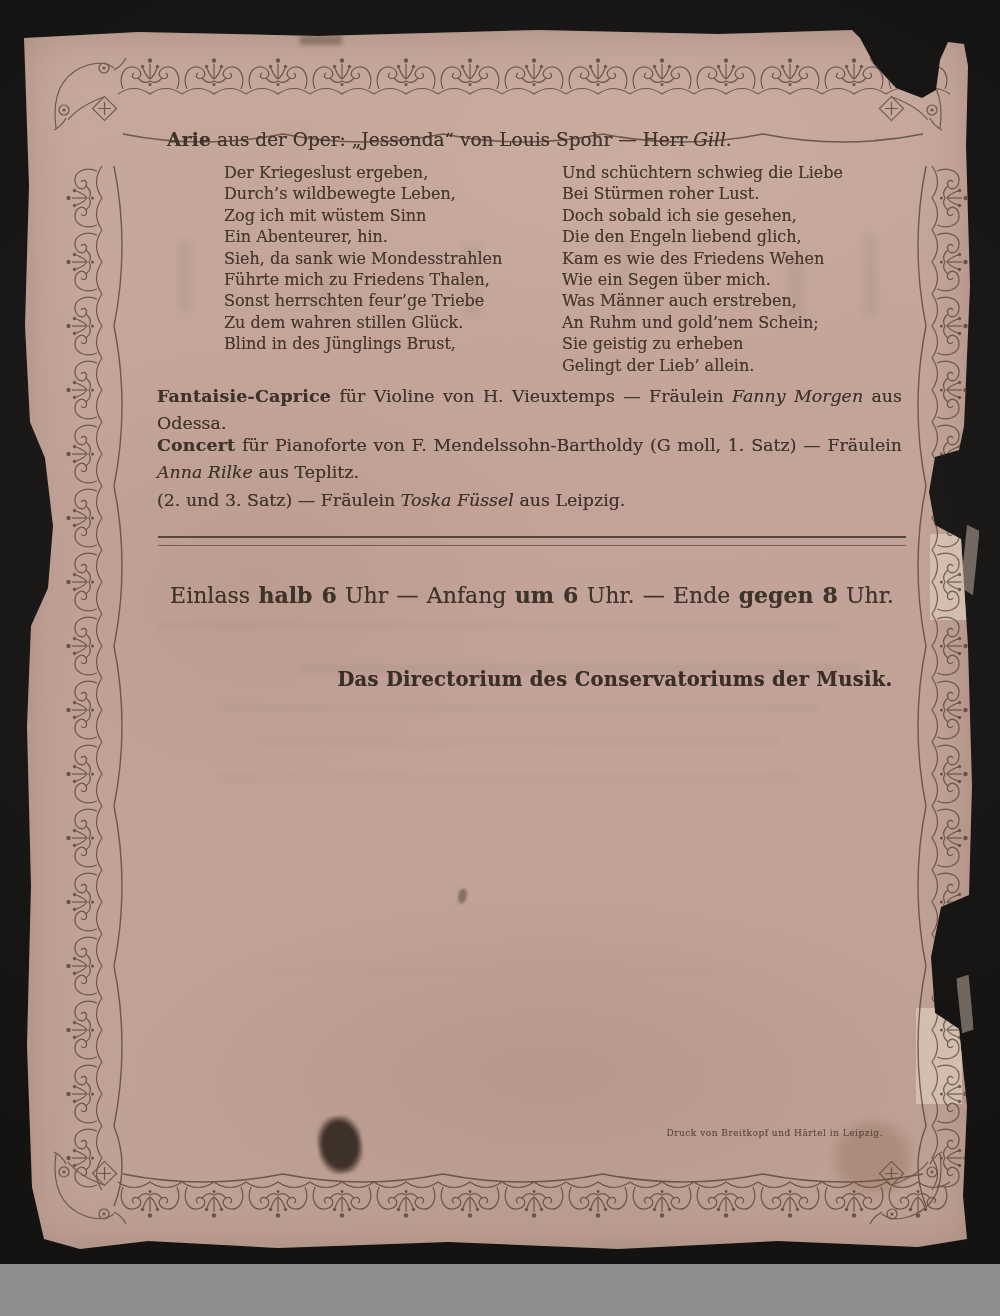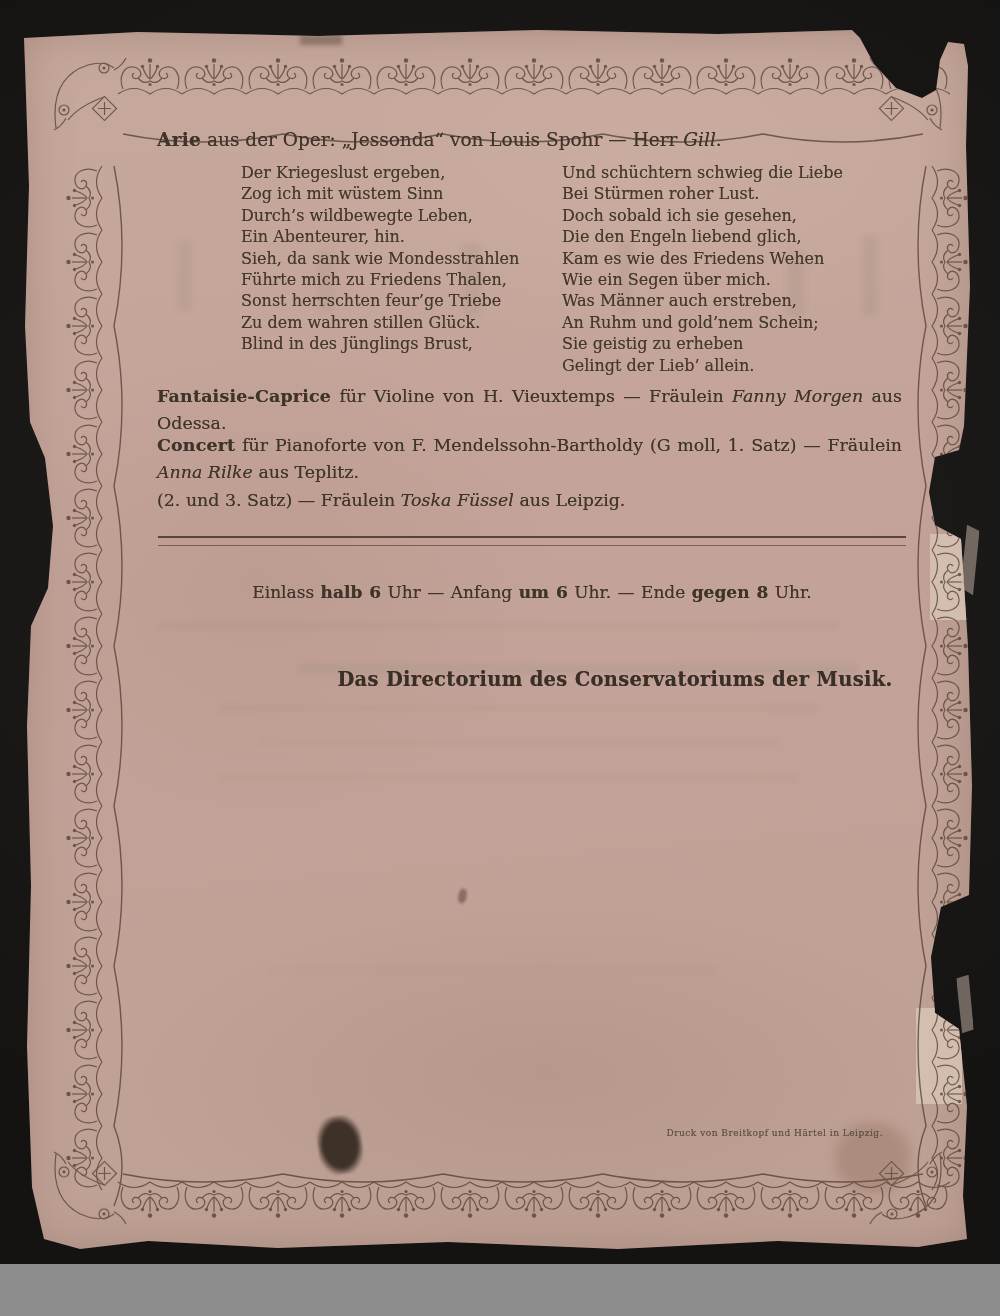--- a/index.html
+++ b/index.html
@@ -21,34 +21,34 @@
       950px 620px,954px 760px,951px 869px,
       923px 881px,913px 931px,917px 987px,941px 1003px,
       949px 1080px,945px 1170px,949px 1213px,
       900px 1221px,760px 1215px,600px 1223px,430px 1216px,260px 1222px,130px 1215px,62px 1223px,
       26px 1213px,14px 1161px,9px 1020px,13px 860px,9px 700px,13px 600px,
       30px 562px,35px 500px,27px 432px,12px 396px,7px 300px,11px 160px,7px 40px);}
   #border-svg{position:absolute;left:0;top:0;pointer-events:none;}
   #border-svg .dot{fill:#4a3a2c;stroke:none;}
   
   .ink{position:absolute;color:#3f342a;text-shadow:0 0 .6px rgba(63,52,42,.65);}
-  #aria-heading{left:139px;top:103px;font-size:18.5px;width:700px;}
+  #aria-heading{left:149px;top:103px;font-size:18.5px;width:700px;}
   #aria-heading b{font-weight:700;letter-spacing:.3px;}
   .verse{position:absolute;top:136px;font-size:16px;line-height:21.4px;color:#44382d;text-shadow:0 0 .5px rgba(68,56,45,.6);}
-  #verse-left{left:223px;} #verse-right{left:544px;}
+  #verse-left{left:206px;} #verse-right{left:544px;}
   .verse span{display:block;}
   .piece{position:absolute;left:139px;width:745px;font-size:17.4px;line-height:27px;}
   .pline.j{text-align:justify;text-align-last:justify;}
   .pline.r{text-align:left;}
   #piece-fantaisie{top:357px;} #piece-concert{top:406px;} #piece-movements{top:461px;}
   .piece i{font-style:italic;margin-top:24px;}
   .piece b{font-weight:700;letter-spacing:.2px;}
   #program-rule{position:absolute;left:140px;top:510px;width:748px;height:7px;
     border-top:2px solid rgba(66,54,43,.85);border-bottom:1px solid rgba(66,54,43,.6);}
-  #schedule-line{left:139px;top:556px;width:750px;text-align:center;font-size:17px;word-spacing:.06em;}
+  #schedule-line{left:139px;top:556px;width:750px;text-align:center;font-size:22px;word-spacing:.06em;}
   #schedule-line b{font-weight:700;}
   #signature-line{left:222px;top:642px;width:750px;text-align:center;font-size:19.5px;font-weight:700;letter-spacing:.3px;color:#3a2f26;}
   #imprint-line{left:139px;top:1102px;width:726px;text-align:right;font-size:9px;font-weight:400;letter-spacing:.5px;color:#564638;opacity:.85;}
   
   .ghost{position:absolute;background:#5f6955;filter:blur(3px);}
   .streak{position:absolute;background:#5f6955;filter:blur(2px);}
   .blot{position:absolute;background:radial-gradient(ellipse at 50% 50%, rgba(44,34,25,.88) 0 55%, rgba(44,34,25,0) 78%);filter:blur(1px);}
   .stain{position:absolute;background:radial-gradient(ellipse at 50% 50%, rgba(118,86,60,.26) 0 55%, rgba(118,86,60,0) 80%);filter:blur(4px);}
   .underlayer{position:absolute;background:#d7c3b5;opacity:.85;}
   .bed-frag{position:absolute;background:#c9b7aa;opacity:.5;}
@@ -178,22 +178,22 @@
     <div class="stain" style="left:815px;top:1095px;width:80px;height:75px;"></div>
     <div class="blot" style="left:440px;top:862px;width:9px;height:16px;opacity:.45;transform:rotate(10deg);"></div>
     <div class="streak" style="left:282px;top:9px;width:42px;height:10px;opacity:.35;background:#3a2e24;"></div>
 
     <div class="ink" id="aria-heading">
       <b>Arie</b><span> aus der Oper: „Jessonda“ von Louis Spohr — Herr </span><i>Gill</i><span>.</span>
     </div>
 
     <div class="verse" id="verse-left">
       <span>Der Kriegeslust ergeben,</span>
+      <span>Durch’s wildbewegte Leben,</span>
       <span>Zog ich mit wüstem Sinn</span>
-      <span>Durch’s wildbewegte Leben,</span>
       <span>Ein Abenteurer, hin.</span>
       <span>Sieh, da sank wie Mondesstrahlen</span>
       <span>Führte mich zu Friedens Thalen,</span>
       <span>Sonst herrschten feur’ge Triebe</span>
       <span>Zu dem wahren stillen Glück.</span>
       <span>Blind in des Jünglings Brust,</span>
     </div>
 
     <div class="verse" id="verse-right">
       <span>Und schüchtern schwieg die Liebe</span>

